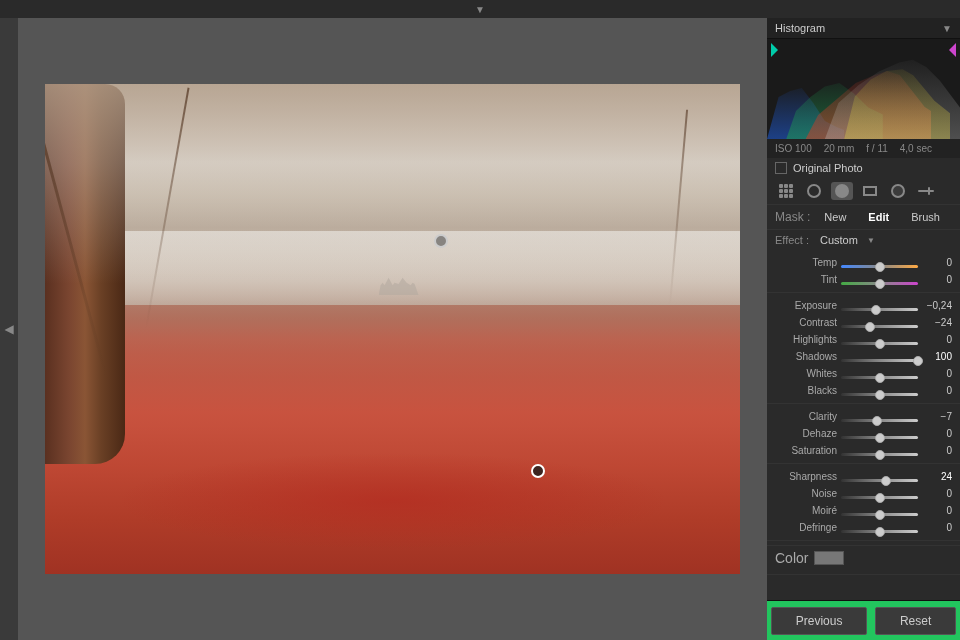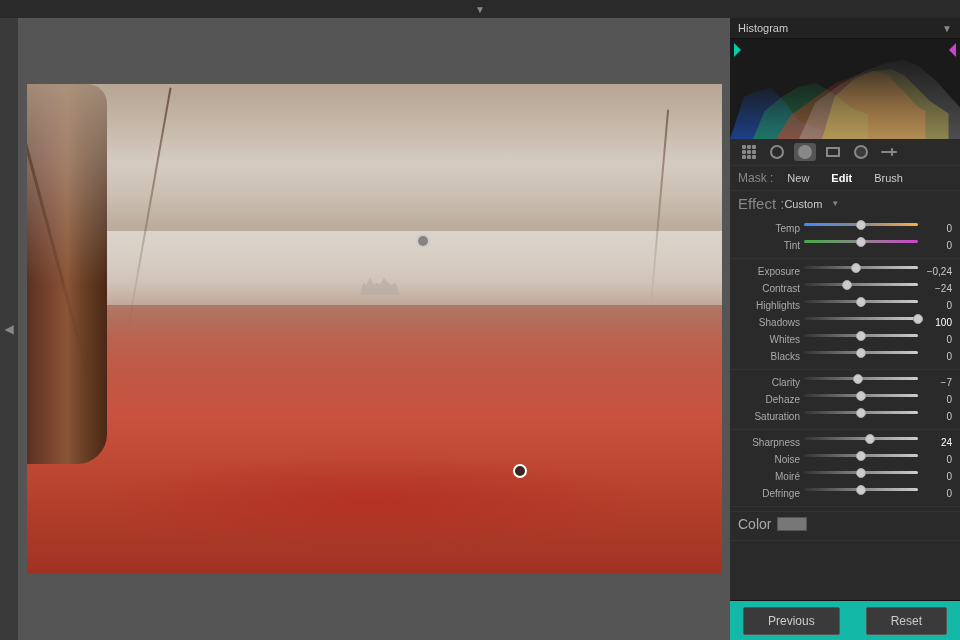--- a/index.html
+++ b/index.html
@@ -131,21 +131,21 @@
       transform: translate(-50%, -50%);
     }
 
     .pin-point.active {
       border-color: white;
       background: rgba(30,30,30,0.8);
     }
 
     
     .right-panel {
-      width: 230px;
+      width: 193px;
       background: #2a2a2a;
       display: flex;
       flex-direction: column;
       overflow: hidden;
     }
 
     
     .histogram-header {
       display: flex;
       align-items: center;
@@ -335,21 +335,21 @@
     
     .effect-row {
       padding: 4px 8px;
       display: flex;
       align-items: center;
       background: #2a2a2a;
       border-top: 1px solid #333;
     }
     .effect-label {
       color: #888;
-      font-size: 15px;
+      font-size: 11px;
       min-width: 45px;
     }
     .effect-dropdown {
       display: flex;
       align-items: center;
       gap: 9px;
     }
     .dropdown-arrow {
       font-size: 8px;
       color: #888;
@@ -358,21 +358,21 @@
     
     .sliders-panel {
       flex: 1;
       overflow-y: auto;
       background: #2a2a2a;
       padding: 4px 0;
     }
 
     .slider-row {
       display: flex;
-      align-items: flex-start;
+      align-items: flex-end;
       padding: 3px 8px;
       gap: 4px;
     }
 
     .slider-label {
       min-width: 62px;
       text-align: right;
       color: #aaa;
       font-size: 10px;
     }
@@ -422,21 +422,21 @@
     .color-swatch {
       width: 30px;
       height: 14px;
       border: 1px solid #555;
       background: #777;
     }
 
     
     .bottom-buttons {
       height: 40px;
-      background: #14b8a6;
+      background: #22c55e;
       border-top: 1px solid #111;
       display: flex;
       align-items: center;
       justify-content: space-around;
     }
 
     .bottom-btn {
       padding: 6px 24px;
       background: #3a3a3a;
       border: 1px solid #555;
@@ -530,21 +530,31 @@
         <div class="hist-bar-blue"></div>
         <div class="hist-bar-green"></div>
         <div class="hist-bar-red"></div>
         <div class="hist-bar-yellow"></div>
         <div class="hist-bar-white"></div>
         <div class="hist-corner-left"></div>
         <div class="hist-corner-right"></div>
       </div>
     </div>
 
-
+    <div class="camera-info">
+      <span>ISO 100</span>
+      <span>20 mm</span>
+      <span>f / 11</span>
+      <span>4,0 sec</span>
+    </div>
+
+    <div class="original-photo-row">
+      <div class="orig-checkbox"></div>
+      <span>Original Photo</span>
+    </div>
 
     <div class="tool-icons-row">
       <div class="tool-icon">
         <div class="tool-icon-grid">
           <div class="tool-icon-grid-dot"></div>
             <div class="tool-icon-grid-dot"></div>
             <div class="tool-icon-grid-dot"></div>
           <div class="tool-icon-grid-dot"></div>
             <div class="tool-icon-grid-dot"></div>
             <div class="tool-icon-grid-dot"></div>

